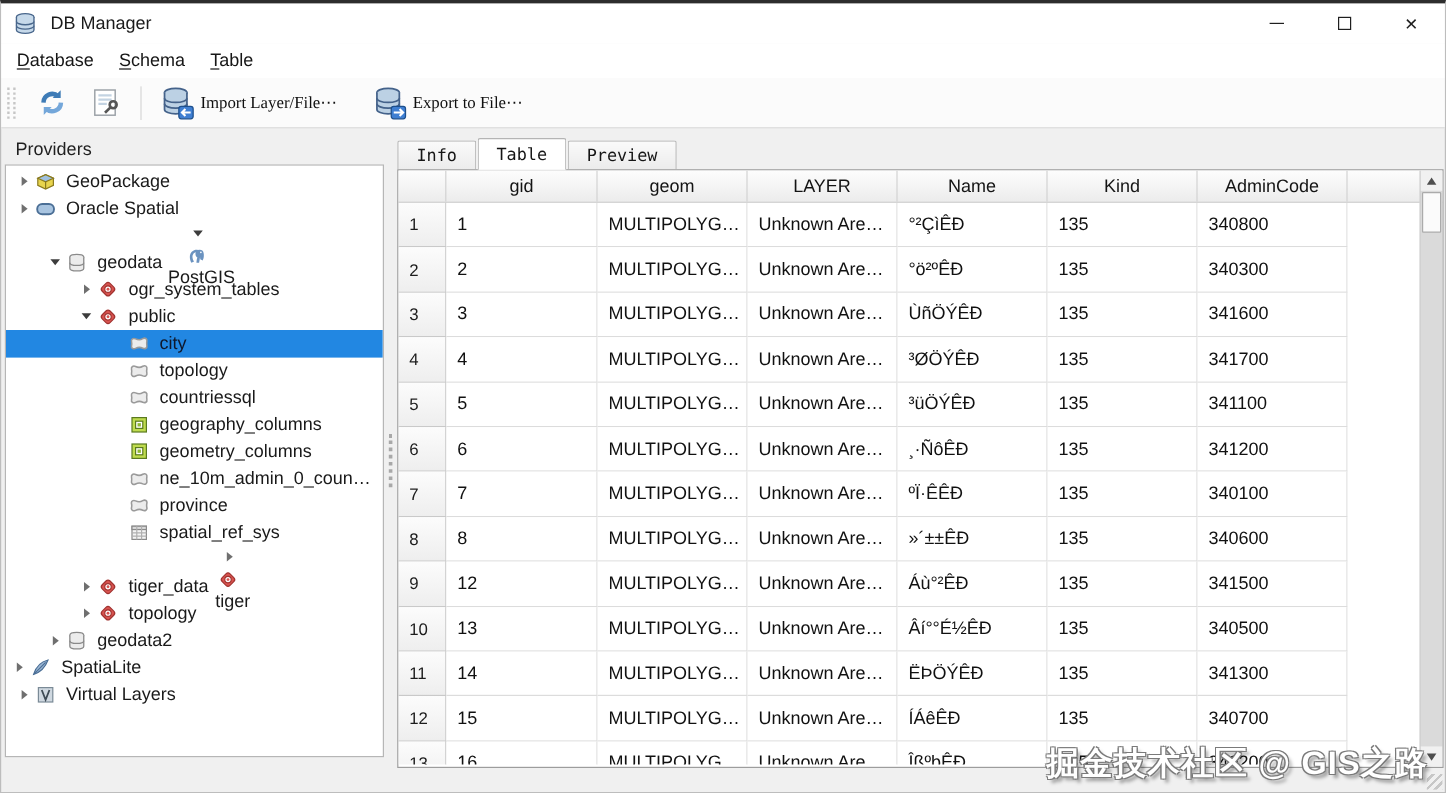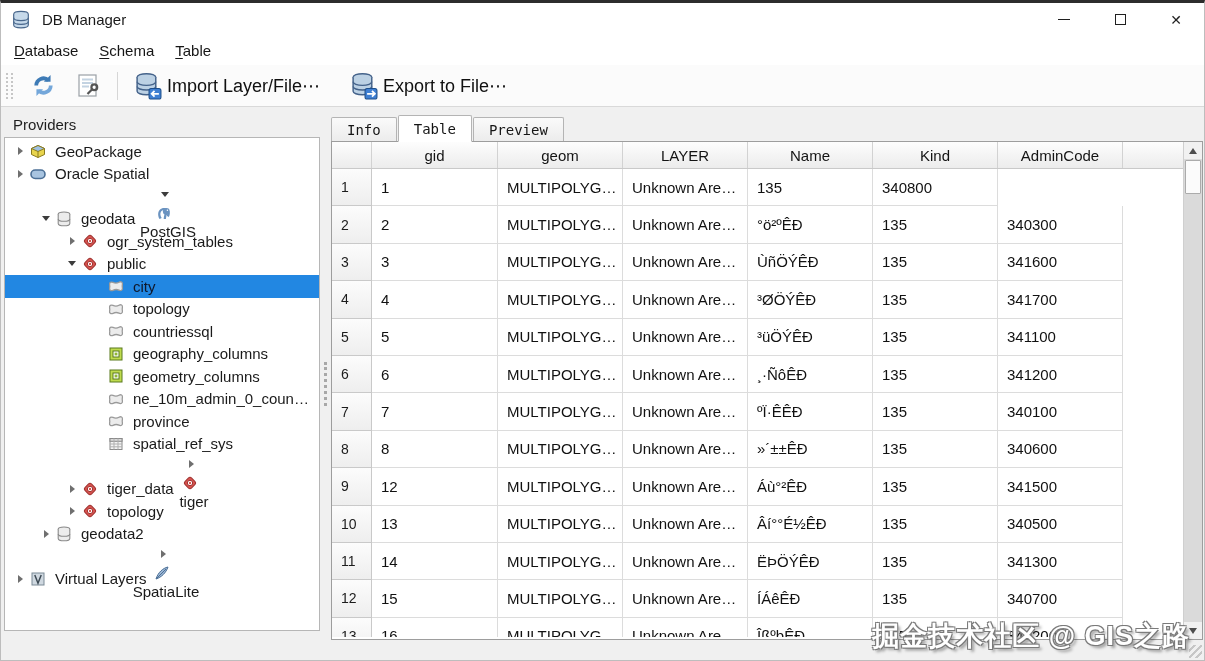--- a/index.html
+++ b/index.html
@@ -25,21 +25,21 @@
   .winbtn.max i { width:11px; height:11px; border:1.4px solid #1f1f1f; display:block; }
   .winbtn.close::before { content:'\2715'; font-size:14px; color:#1f1f1f; }
   
   .menubar { height:29px; background:#fff; display:flex; align-items:center; padding-left:13px; gap:21px; font-size:15px; color:#161616; }
   .menu-item .accel { text-decoration:underline; text-underline-offset:2px; }
   
   .toolbar { height:42px; background:#fbfbfb; border-bottom:1px solid #d9d9d9; display:flex; align-items:center; padding-left:3px; }
   .tool-grip { width:7px; height:26px; border-left:2px dotted #c6c6c6; border-right:2px dotted #c6c6c6; margin:0 8px 0 2px; }
   .tool-btn { background:none; border:none; display:flex; align-items:center; gap:5px; padding:3px 7px; margin:0 2px; }
   .tool-sep { width:1px; height:28px; background:#d6d6d6; margin:0 7px; display:block; }
-  .tool-label { font-family:Liberation Sans, sans-serif; font-size:18px; color:#101010;text-align:right; }
+  .tool-label { font-family:Liberation Serif, serif; font-size:14px; color:#101010;text-align:right; }
   .tbicon { display:flex; align-items:center; }
   
   .main { display:flex; padding-top:7px; height:533px; }
   .left { width:320px; display:flex; flex-direction:column; }
   .providers-label { height:23px; line-height:21px; padding-left:12px; font-size:15px; color:#1f1f1f; }
   .tree-box { margin-left:3px; width:316px; height:494px; background:#fff; border:1px solid #b6b6b6; overflow:hidden; padding-top:2px; }
   .tree-row { height:22.5px; display:flex; align-items:center; font-size:15px; color:#1a1a1a; white-space:nowrap; }
   .tree-row.selected { background:#2287e2; color:#0f172a; }
   .arrow { width:18px; height:18px; display:flex; align-items:center; justify-content:center; flex:0 0 18px; }
   .arrow.collapsed::before { content:''; border-left:5px solid #6f6f6f; border-top:4.5px solid transparent; border-bottom:4.5px solid transparent; }
@@ -342,21 +342,21 @@
             <span class="arrow collapsed"></span>
             <span class="tree-icon">
               <svg width="18" height="18" viewBox="0 0 18 18">
                 <ellipse cx="9" cy="4.3" rx="5.8" ry="2.3" fill="#ececec" stroke="#8a8a8a" stroke-width="1.1"></ellipse>
                 <path d="M3.2 4.3v9.2c0 1.3 2.6 2.3 5.8 2.3s5.8-1 5.8-2.3V4.3" fill="#ececec" stroke="#8a8a8a" stroke-width="1.1"></path>
                 <path d="M3.2 8.9c0 1.3 2.6 2.3 5.8 2.3s5.8-1 5.8-2.3" fill="none" stroke="#8a8a8a" stroke-width="1.1"></path>
               </svg>
             </span>
             <span class="tree-label">geodata2</span>
           </div>
-          <div class="tree-row" style="padding-left: 2px; flex-direction: column;">
+          <div class="tree-row" style="padding-left: 2px;">
             <span class="arrow collapsed"></span>
             <span class="tree-icon">
               <svg width="18" height="18" viewBox="0 0 18 18">
                 <path d="M3 15C8.5 13.2 12.8 9 15 3 9.8 4.2 5 8.5 3 15z" fill="#9db8d6" stroke="#4b6f96"></path>
                 <path d="M3.5 14.5 13 5" stroke="#4b6f96" fill="none"></path>
               </svg>
             </span>
             <span class="tree-label">SpatiaLite</span>
           </div>
           <div class="tree-row" style="padding-left: 6px;">
@@ -398,20 +398,21 @@
             <div class="th" style="width: 125px;">Kind</div>
             <div class="th" style="width: 125px;">AdminCode</div>
             <div class="th filler"></div>
           </div>
         <div class="tbody" id="tbody">
             <div class="tr">
               <div class="td rownum" style="width: 40px;">1</div>
               <div class="td" style="width: 126px;">1</div>
               <div class="td" style="width: 125px;">MULTIPOLYG…</div>
               <div class="td" style="width: 125px;">Unknown Are…</div>
+              <div class="td" style="width: 125px;">°²ÇìÊÐ</div>
               <div class="td" style="width: 125px;">135</div>
               <div class="td" style="width: 125px;">340800</div>
               <div class="td filler"></div>
             </div>
             <div class="tr">
               <div class="td rownum" style="width: 40px;">2</div>
               <div class="td" style="width: 126px;">2</div>
               <div class="td" style="width: 125px;">MULTIPOLYG…</div>
               <div class="td" style="width: 125px;">Unknown Are…</div>
               <div class="td" style="width: 125px;">°ö²ºÊÐ</div>

